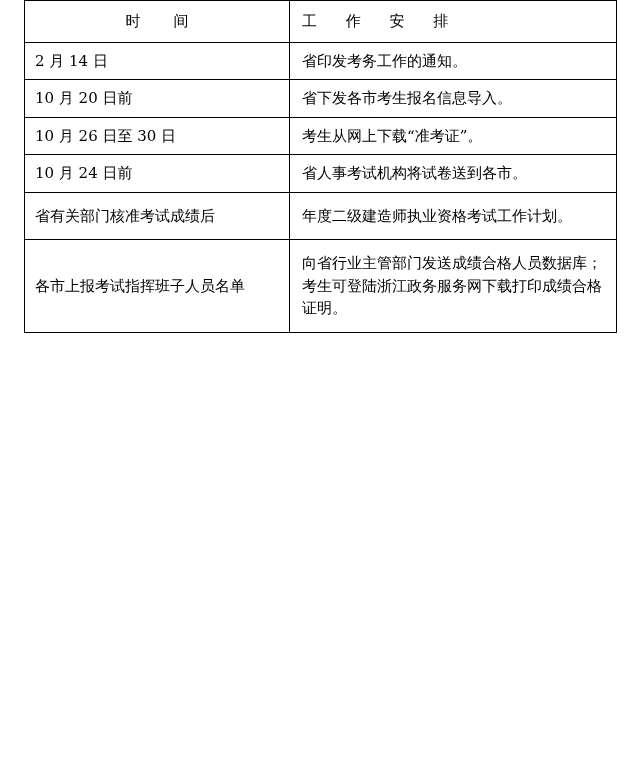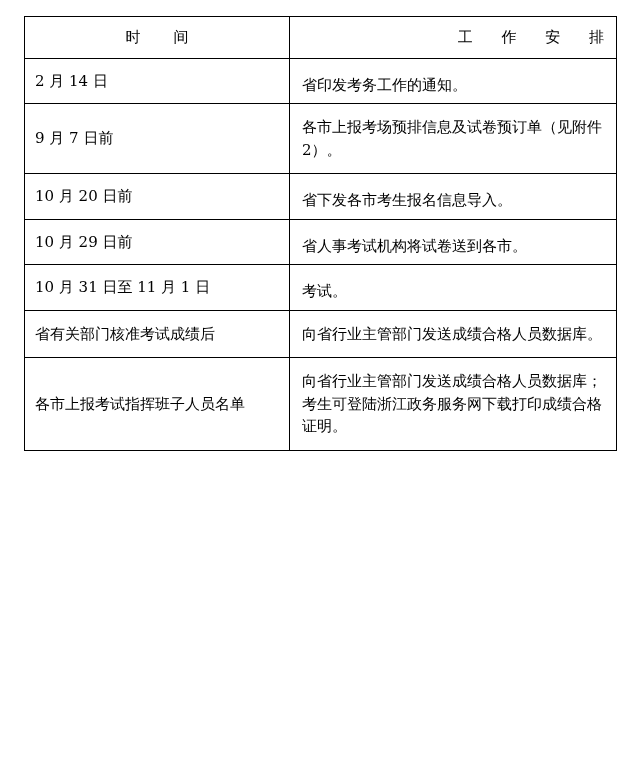--- a/index.html
+++ b/index.html
@@ -24,46 +24,46 @@
     text-align: center;
     font-size: 20px;
     font-weight: bold;
     letter-spacing: 0.5px;
     padding-top: 10px;
     padding-bottom: 10px;
     font-family: "DejaVu Serif", "Liberation Serif", serif;
   }
   table.plan {
     border-collapse: collapse;
-    margin: 16px auto;
+    margin: 0 auto;
     width: 590px;
     table-layout: fixed;
   }
   table.plan td, table.plan th {
     border: 1px solid #000000;
     font-size: 15px;
     font-weight: normal;
     vertical-align: middle;
     line-height: 1.5;
     font-family: "DejaVu Serif", "Liberation Serif", serif;
   }
   .col-time {
     width: 264px;
     padding: 7px 10px 7px 10px;
   }
   .col-task {
     width: 326px;
-    padding: 15px 10px 7px 12px;
+    padding: 7px 10px 7px 12px;
   }
   thead .col-time {
     text-align: center;
     padding: 9px 0;
   }
   thead .col-task {
-    text-align: right;
+    text-align: left;
     padding: 9px 0;
   }
   .hdr-spaced {
     display: inline-block;
     letter-spacing: 14px;
     padding-left: 14px;
   }
   .hdr-spaced-2 {
     display: inline-block;
     letter-spacing: 12px;
@@ -90,38 +90,34 @@
           <span class="hdr-spaced-2">工 作 安 排</span>
         </th>
       </tr>
     </thead>
     <tbody>
       <tr>
         <td class="col-time">2 月 14 日</td>
         <td class="col-task">省印发考务工作的通知。</td>
       </tr>
       <tr>
-        <td class="col-time tall">9 月 7 日前</td>
-        <td class="col-task tall">各市上报考场预排信息及试卷预订单（见附件 2）。</td>
-      </tr>
-      <tr>
         <td class="col-time">10 月 20 日前</td>
         <td class="col-task">省下发各市考生报名信息导入。</td>
       </tr>
       <tr>
-        <td class="col-time">10 月 29 日前</td>
+        <td class="col-time">10 月 26 日至 30 日</td>
+        <td class="col-task">考生从网上下载“准考证”。</td>
+      </tr>
+      <tr>
+        <td class="col-time">10 月 24 日前</td>
         <td class="col-task">省人事考试机构将试卷送到各市。</td>
       </tr>
       <tr>
-        <td class="col-time">10 月 31 日至 11 月 1 日</td>
-        <td class="col-task">考试。</td>
-      </tr>
-      <tr>
         <td class="col-time tall">省有关部门核准考试成绩后</td>
-        <td class="col-task tall">向省行业主管部门发送成绩合格人员数据库。</td>
+        <td class="col-task tall">年度二级建造师执业资格考试工作计划。</td>
       </tr>
       <tr>
         <td class="col-time tall">各市上报考试指挥班子人员名单</td>
         <td class="col-task tall">向省行业主管部门发送成绩合格人员数据库；
 考生可登陆浙江政务服务网下载打印成绩合格证明。</td>
       </tr>
     </tbody>
   </table>
 
 </div>

